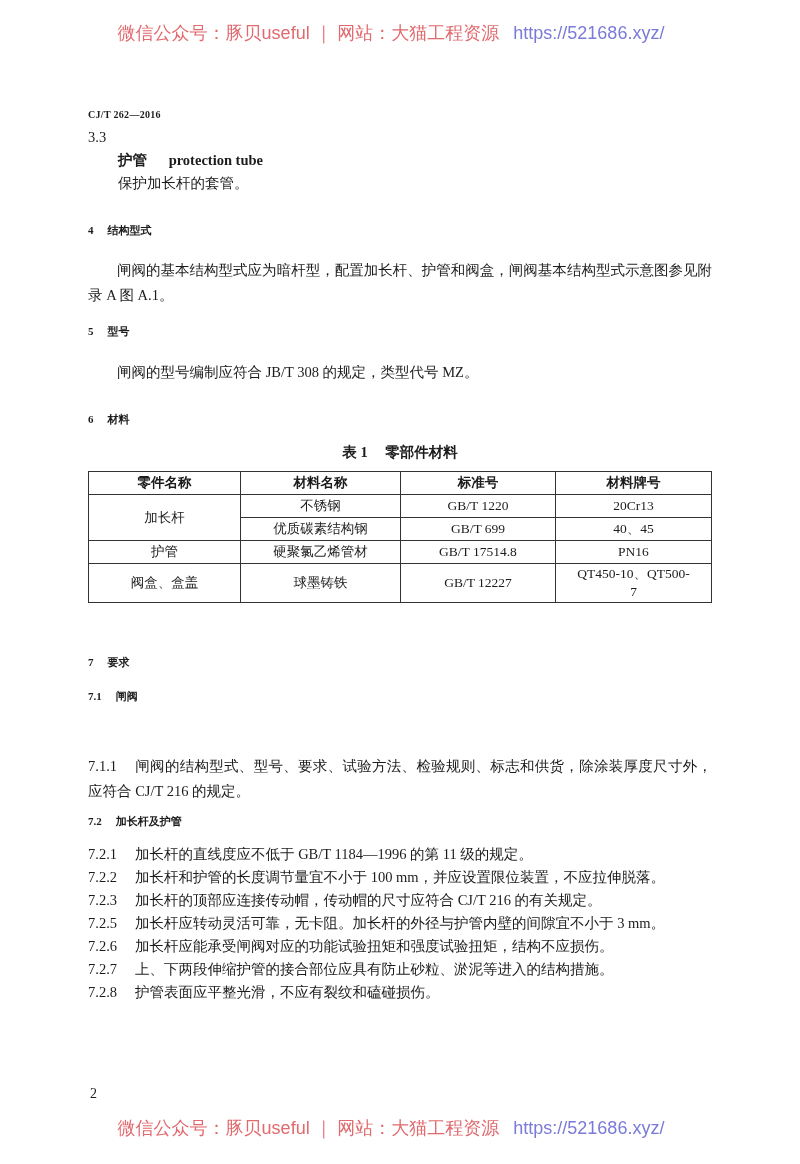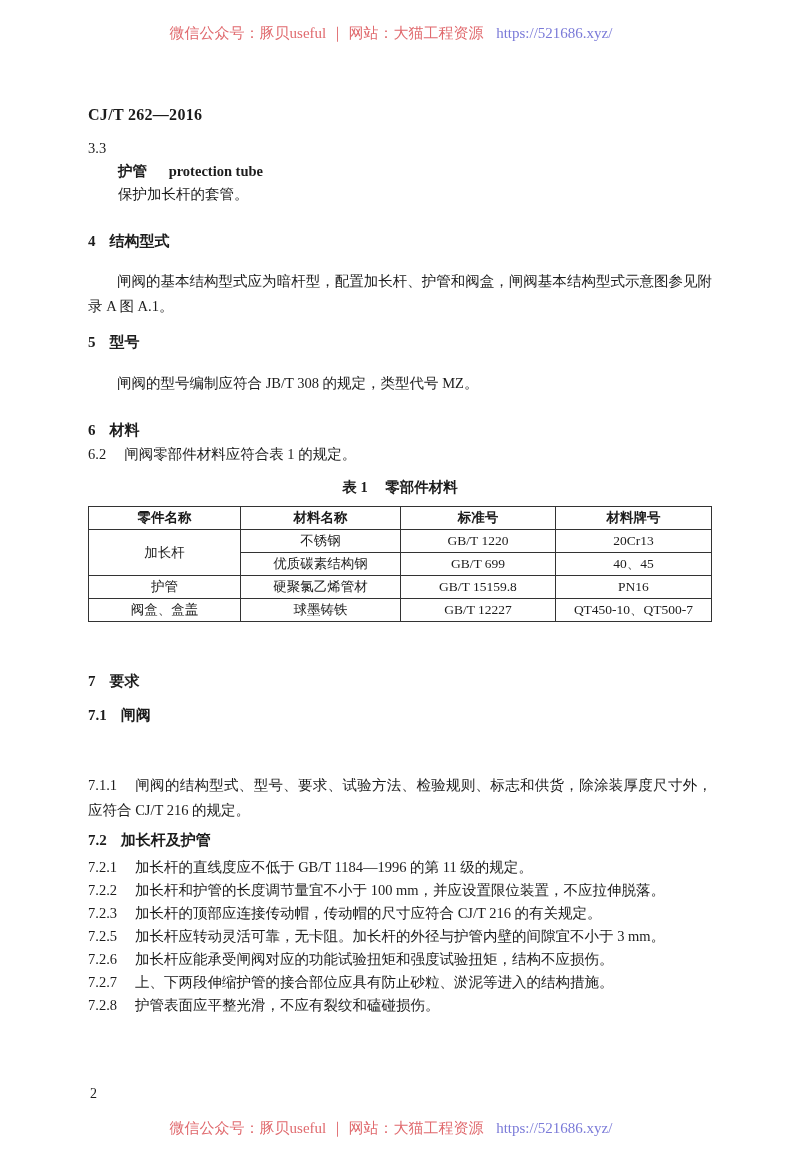--- a/index.html
+++ b/index.html
@@ -11,55 +11,55 @@
     background:#ffffff;
     font-family:"Liberation Serif","DejaVu Serif",serif;
     color:#1c1c1c;
     font-size:14.5px;
     line-height:22px;
     overflow:hidden;
   }
   .watermark {
     position:absolute; left:0; right:18px;
     text-align:center;
-    font-family:Liberation Serif, serif;
-    font-size:15px;
+    font-family:Liberation Sans, sans-serif;
+    font-size:18px;
   }
   .watermark.top { top:22px; }
   .watermark.bottom { top:1117px; }
   .wm-red  { color:#e06a6e; }
   .wm-link { color:#7a7ad8; margin-left:9px; }
 
   .content { padding:104px 88px 0 88px; }
 
-  .doc-code { font-weight:bold; font-size:16px; letter-spacing:.3px; }
-
-  .term-num  { margin-top:11px; }
+  .doc-code { font-weight:bold; font-size:10px; letter-spacing:.3px; }
+
+  .term-num  { }
   .term-line { margin-top:1px; padding-left:30px; }
   .term-def  { margin-top:1px; padding-left:30px; }
   .term-en   { margin-left:18px; }
   .b { font-weight:bold; }
 
-  .heading { font-weight:bold; font-size:15px; }
+  .heading { font-weight:bold; font-size:11px; }
   .hnum { margin-right:14px; }
 
   .h4m { margin-top:25px; }
   .p4m { margin-top:17px; }
   .h5m { margin-top:12px; }
   .p5m { margin-top:19px; }
   .h6m { margin-top:25px; }
   .c61 { margin-top:16px; }
   .c62 { margin-top:2px; }
   .capm { margin-top:11px; }
   .h7m { margin-top:48px; }
   .h71m { margin-top:12px; }
   .c711 { margin-top:13px; }
   .c712 { margin-top:0; }
   .h72m { margin-top:6px; }
-  .c72first { margin-top:5px; }
+  .c72first { margin-top:11px; }
   .c72 { margin-top:1px; }
 
   .para { text-indent:2em; line-height:25px; text-align:justify; }
   .para.single { line-height:22px; }
 
   .clause { text-align:justify; }
   .clause.twolines { line-height:25px;margin-top:47px; }
   .cnum { margin-right:18px; white-space:nowrap; }
 
   .tbl-caption { text-align:center; font-weight:bold; }
@@ -71,21 +71,21 @@
     border-collapse:collapse;
     border:1.6px solid #222;
     font-size:13.5px;
     table-layout:fixed;
   }
   table.materials th, table.materials td {
     border:1px solid #333;
     height:23px;
     text-align:center;
     vertical-align:middle;
-    padding:1px 4px;
+    padding:1px 20px;
     line-height:18px;
   }
   table.materials th { font-weight:bold; }
 
   .page-num {
     position:absolute;
     left:90px; top:1083px;
     font-size:14px;
   }
 </style>
@@ -116,23 +116,20 @@
     <p class="para p4m">闸阀的基本结构型式应为暗杆型，配置加长杆、护管和阀盒，闸阀基本结构型式示意图参见附录 A 图 A.1。</p>
 
     <div class="heading h5m">
       <span class="hnum">5</span><span>型号</span>
     </div>
     <p class="para single p5m">闸阀的型号编制应符合 JB/T 308 的规定，类型代号 MZ。</p>
 
     <div class="heading h6m">
       <span class="hnum">6</span><span>材料</span>
     </div>
-    <p class="clause c62">
-      <span class="cnum">6.2</span><span>闸阀零部件材料应符合表 1 的规定。</span>
-    </p>
 
     <div class="tbl-caption capm">
       <span>表 1</span>
       <span class="cap-title">零部件材料</span>
     </div>
 
     <table class="materials">
       <colgroup>
         <col style="width:152px">
           <col style="width:160px">
@@ -155,21 +152,21 @@
           <td>20Cr13</td>
         </tr>
         <tr>
           <td>优质碳素结构钢</td>
           <td>GB/T 699</td>
           <td>40、45</td>
         </tr>
         <tr>
           <td>护管</td>
           <td>硬聚氯乙烯管材</td>
-          <td>GB/T 15159.8</td>
+          <td>GB/T 17514.8</td>
           <td>PN16</td>
         </tr>
         <tr>
           <td>阀盒、盒盖</td>
           <td>球墨铸铁</td>
           <td>GB/T 12227</td>
           <td>QT450-10、QT500-7</td>
         </tr>
       </tbody>
     </table>

